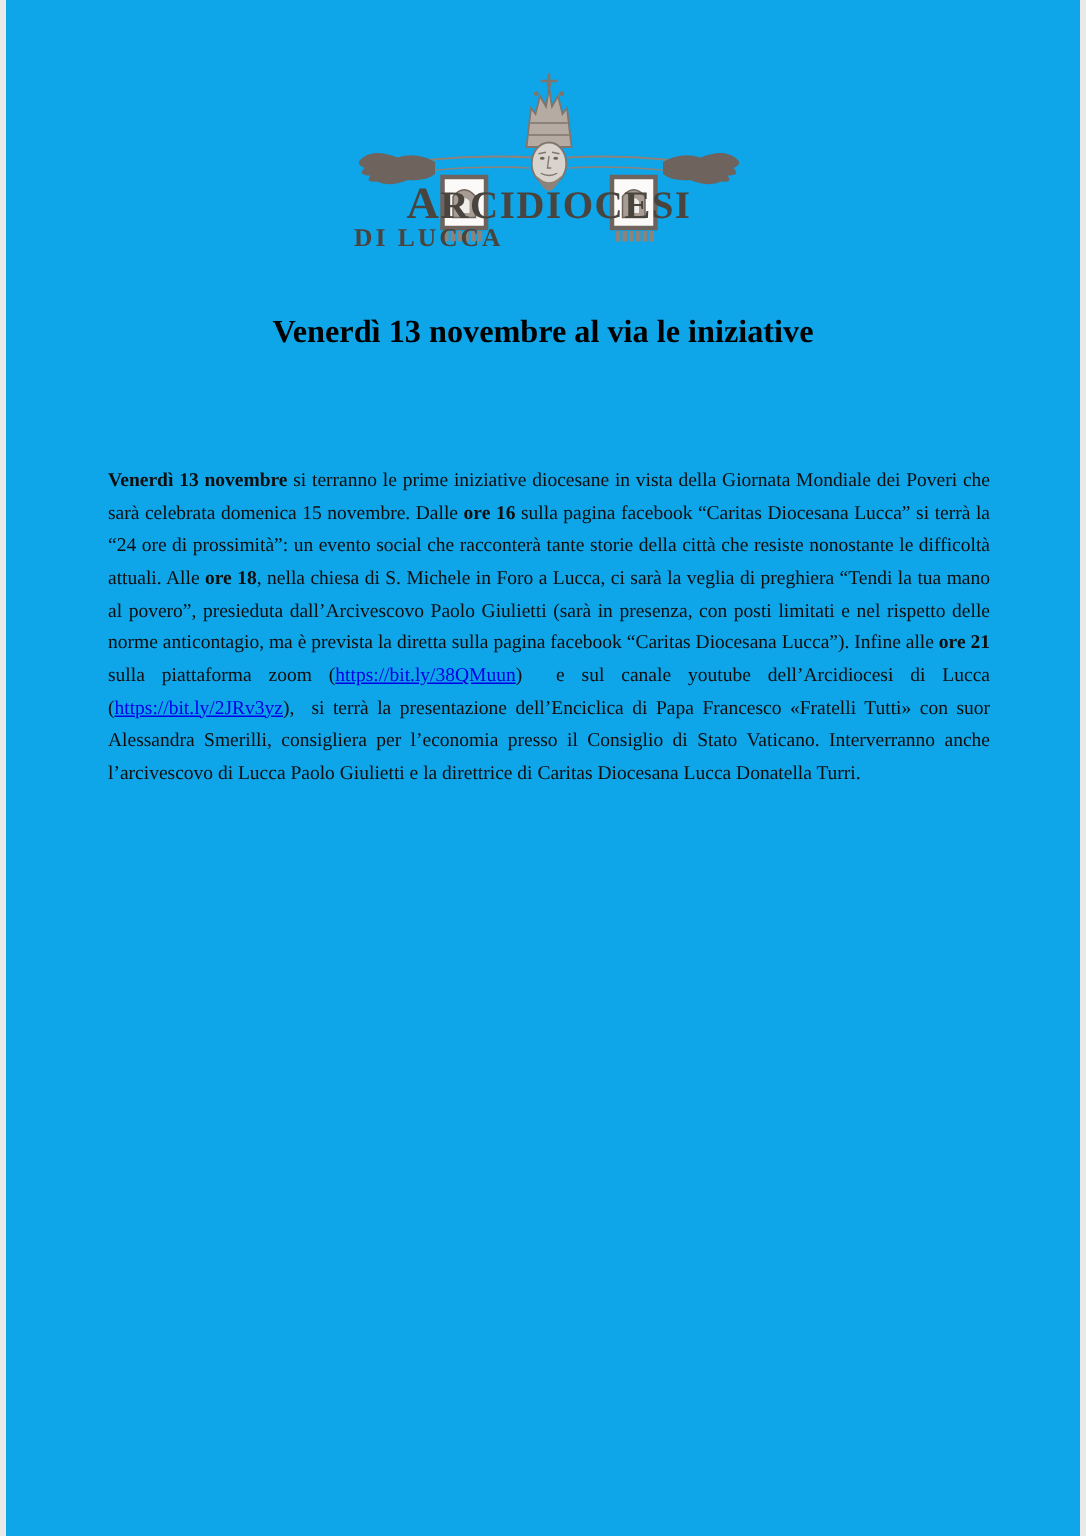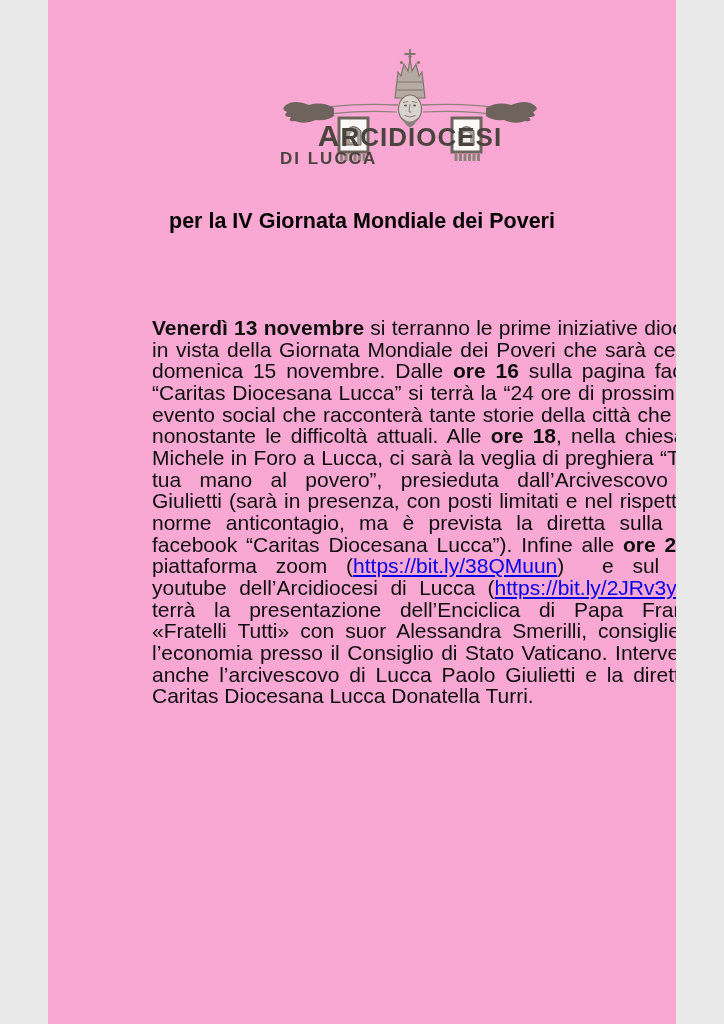--- a/index.html
+++ b/index.html
@@ -1,21 +1,21 @@
 <!DOCTYPE html>
 <html lang="it"><head>
 <meta charset="utf-8">
 <style>
   html,body{margin:0;padding:0;background:#e9e9e9;}
   .page{
     position:relative;
-    width:628px;height:1024px;
+    width:716px;height:1024px;
     margin:0 auto;
-    background:#f9a8d4;
-    font-family:Liberation Sans, sans-serif;
+    background:#0ea5e9;
+    font-family:Liberation Serif, serif;
     color:#0e0e0e;
     overflow:hidden;
   }
   
   .logo{
     position:absolute;top:46px;left:232px;
     width:260px;height:124px;
   }
   .logo svg{position:absolute;top:0;left:0;}
   .logo-line1{
@@ -50,26 +50,25 @@
     text-align:center;
     font-weight:bold;
     font-size:21.5px;
     line-height:30px;
     color:#000;
   }
   
   .body-text{
     position:absolute;top:296px;left:68px;
     width:588px;
-    font-size:21px;
+    font-size:13px;
     line-height:21.65px;
     text-align:justify;
     white-space:pre-wrap;
     color:#0e0e0e;
-    margin-left:36px;
   }
   .body-text a{
     color:#0000e8;
     text-decoration:underline;
   }
   .body-text .b{font-weight:bold;}
 </style>
 </head>
 <body>
 
@@ -129,18 +128,18 @@
             <rect x="82.5" y="108" width="3" height="7"></rect>
         </g>
       </g>
     </svg>
     <div class="logo-line1">ARCIDIOCESI</div>
     <div class="logo-line2">DI LUCCA</div>
   </div>
 
 
   <div class="doc-title">
-    <div>per la IV Giornata Mondiale dei Poveri</div>
+    <div>Venerdì 13 novembre al via le iniziative</div>
   </div>
 
   <p class="body-text"><span class="b">Venerdì 13 novembre</span><span> si terranno le prime iniziative diocesane in vista della Giornata Mondiale dei Poveri che sarà celebrata domenica 15 novembre. Dalle </span><span class="b">ore 16</span><span> sulla pagina facebook “Caritas Diocesana Lucca” si terrà la “24 ore di prossimità”: un evento social che racconterà tante storie della città che resiste nonostante le difficoltà attuali. Alle </span><span class="b">ore 18</span><span>, nella chiesa di S. Michele in Foro a Lucca, ci sarà la veglia di preghiera “Tendi la tua mano al povero”, presieduta dall’Arcivescovo Paolo Giulietti (sarà in presenza, con posti limitati e nel rispetto delle norme anticontagio, ma è prevista la diretta sulla pagina facebook “Caritas Diocesana Lucca”). Infine alle </span><span class="b">ore 21</span><span> sulla piattaforma zoom (</span><a href="#">https://bit.ly/38QMuun</a><span>)  e sul canale youtube dell’Arcidiocesi di Lucca (</span><a href="#">https://bit.ly/2JRv3yz</a><span>),  si terrà la presentazione dell’Enciclica di Papa Francesco «Fratelli Tutti» con suor Alessandra Smerilli, consigliera per l’economia presso il Consiglio di Stato Vaticano. Interverranno anche l’arcivescovo di Lucca Paolo Giulietti e la direttrice di Caritas Diocesana Lucca Donatella Turri.</span></p>
 
 </div>
 
 </body></html>

